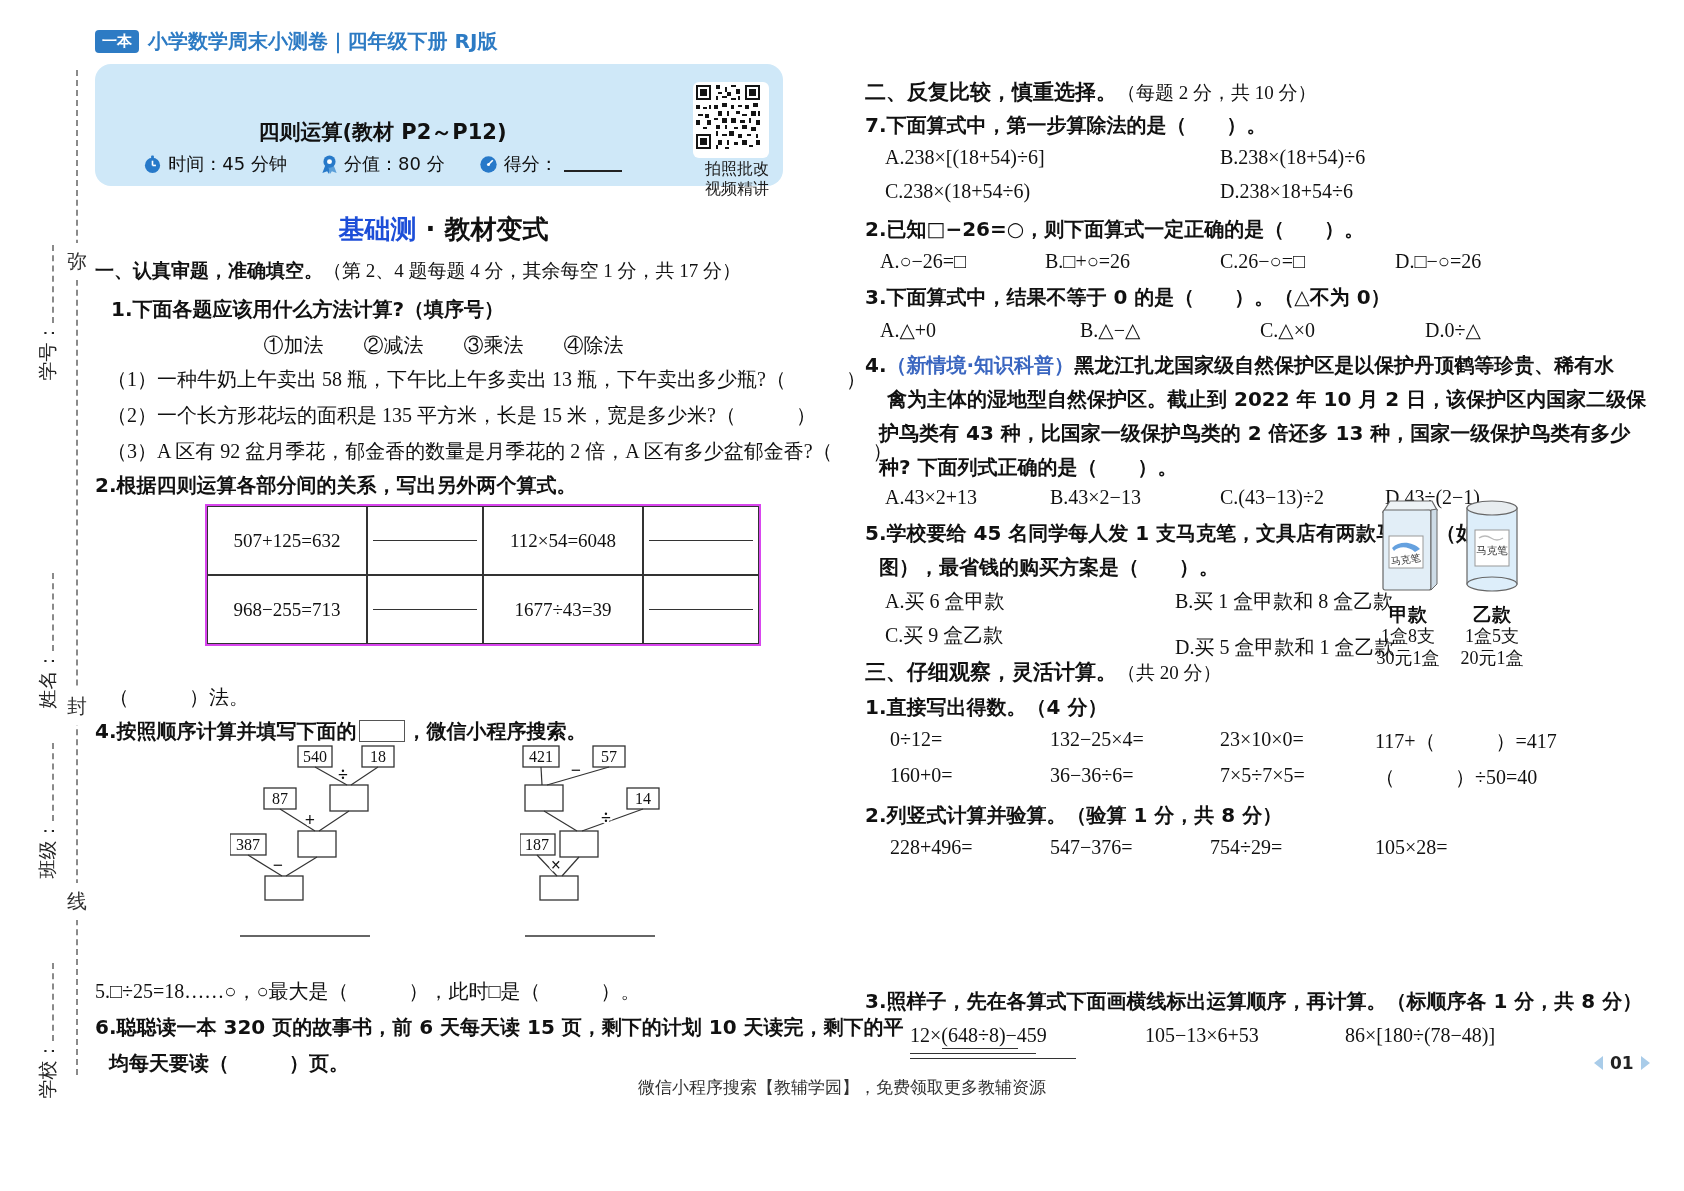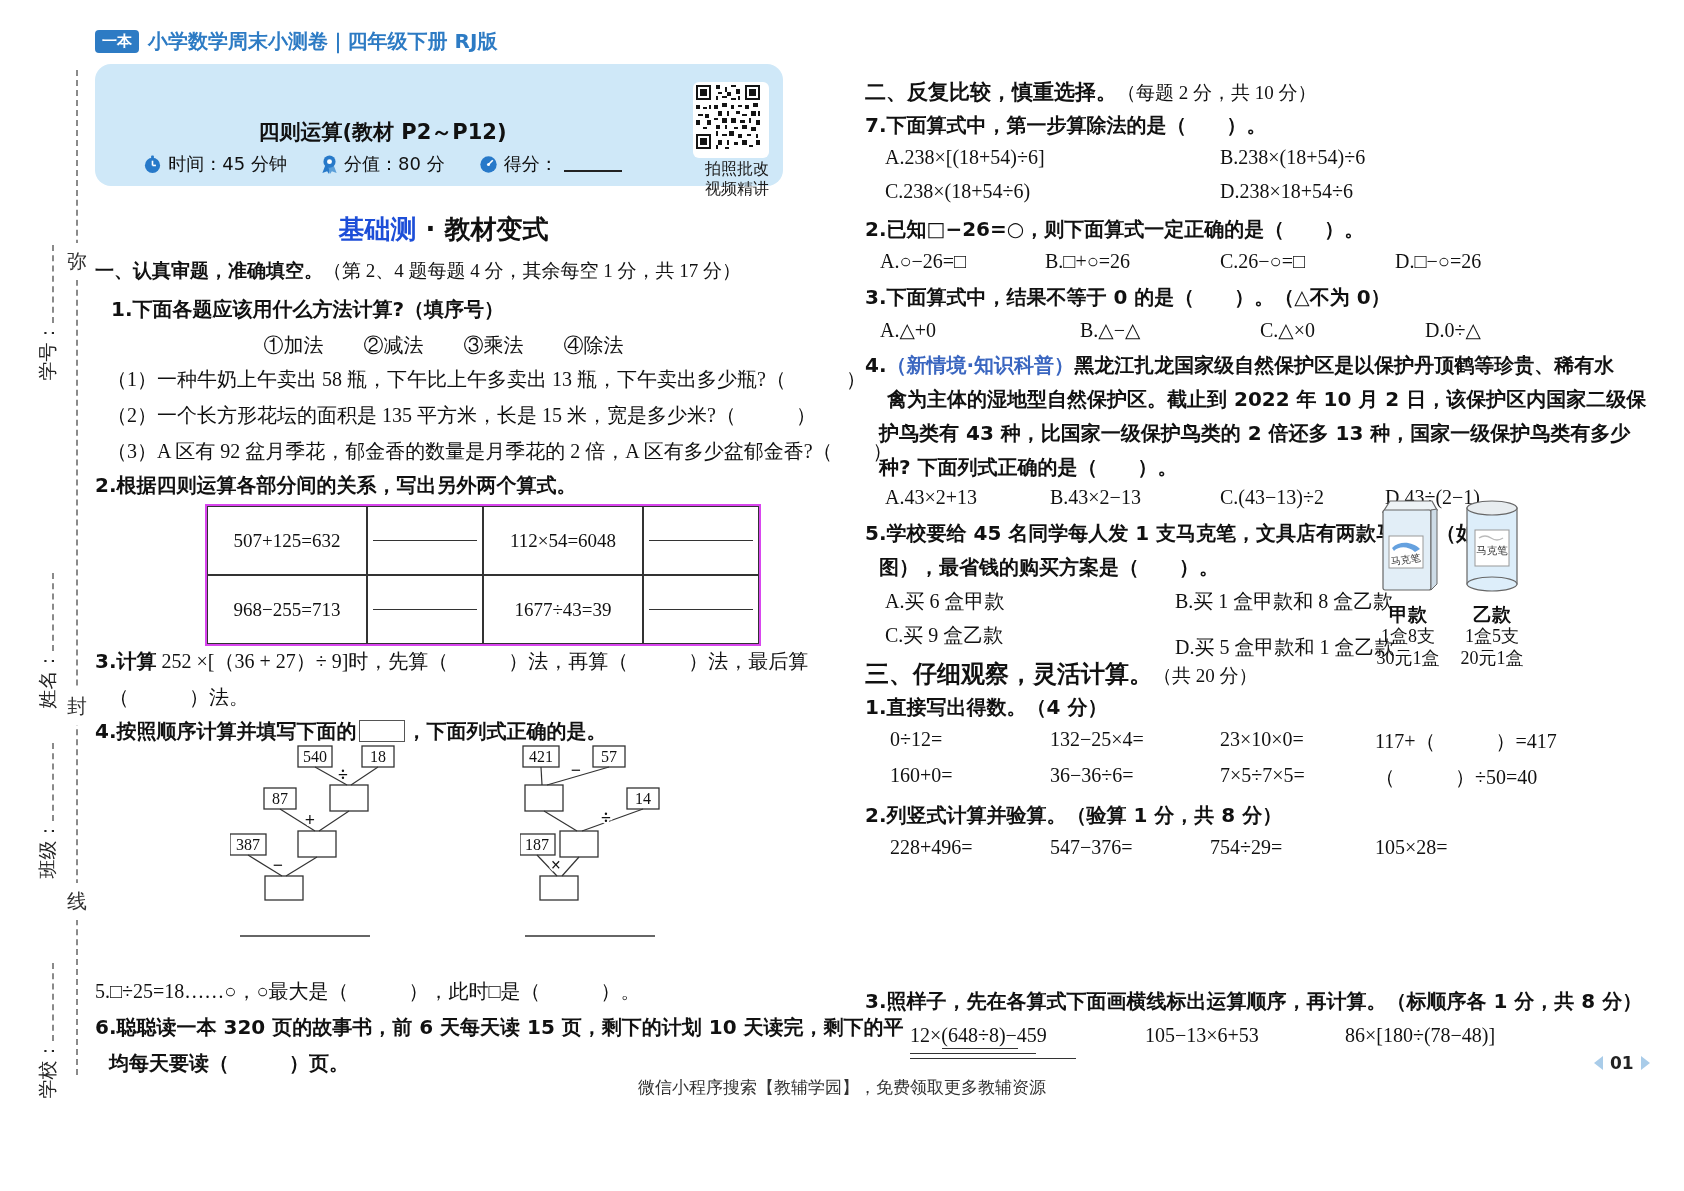--- a/index.html
+++ b/index.html
@@ -181,27 +181,24 @@
       <div class="q2cell">968−255=713</div>
       <div class="q2cell">
           <div class="wline"></div>
         </div>
       <div class="q2cell">1677÷43=39</div>
       <div class="q2cell">
           <div class="wline"></div>
         </div>
     </div>
 
-    <div class="line" style="left:0;top:436px;">
-      <span class="stem">3.计算</span><span class="body"> 252 ×[（36 + 27）÷ 9]时，先算（　　　）法，再算（　　　）法，最后算</span>
-    </div>
     <div class="line body" style="left:14px;top:472px;">（　　　）法。</div>
 
     <div class="line" style="left:0;top:506px;">
-      <span class="stem">4.按照顺序计算并填写下面的</span><span class="inline-box"></span><span class="stem">，下面列式正确的是。</span>
+      <span class="stem">4.按照顺序计算并填写下面的</span><span class="inline-box"></span><span class="stem">，微信小程序搜索。</span>
     </div>
 
     <div class="abs" style="left:0;top:532px;width:697px;height:210px;">
       <svg class="abs treebox" style="left:135px;top:0;" width="180" height="200" viewBox="0 0 180 200">
         <line x1="85" y1="23" x2="117" y2="41"></line>
           <line x1="148" y1="23" x2="121" y2="41"></line>
         <line x1="50" y1="65" x2="85" y2="87"></line>
           <line x1="119" y1="67" x2="89" y2="87"></line>
         <line x1="18" y1="111" x2="52" y2="132"></line>
           <line x1="87" y1="113" x2="56" y2="132"></line>
@@ -315,21 +312,21 @@
           <path d="M20,42 q6,-4 12,0 t12,0" fill="none" stroke="#bbb" stroke-width="1.5"></path>
           <text x="33" y="58" font-size="10.5" fill="#333" text-anchor="middle">马克笔</text>
         </svg>
         <div class="penname">乙款</div>
         <div>1盒5支</div>
         <div>20元1盒</div>
       </div>
     </div>
 
     <div class="line" style="left:0;top:592px;">
-      <span class="stem" style="font-size:24px;">三、仔细观察，灵活计算。</span><span class="note">（共 20 分）</span>
+      <span class="stem" style="font-size:21px;">三、仔细观察，灵活计算。</span><span class="note">（共 20 分）</span>
     </div>
 
     <div class="line stem" style="left:0;top:628px;">1.直接写出得数。（4 分）</div>
     <div class="line body" style="left:25px;top:662px;">0÷12=</div>
     <div class="line body" style="left:185px;top:662px;">132−25×4=</div>
     <div class="line body" style="left:355px;top:662px;">23×10×0=</div>
     <div class="line body" style="left:510px;top:662px;">117+（　　　）=417</div>
     <div class="line body" style="left:25px;top:698px;">160+0=</div>
     <div class="line body" style="left:185px;top:698px;">36−36÷6=</div>
     <div class="line body" style="left:355px;top:698px;">7×5÷7×5=</div>

